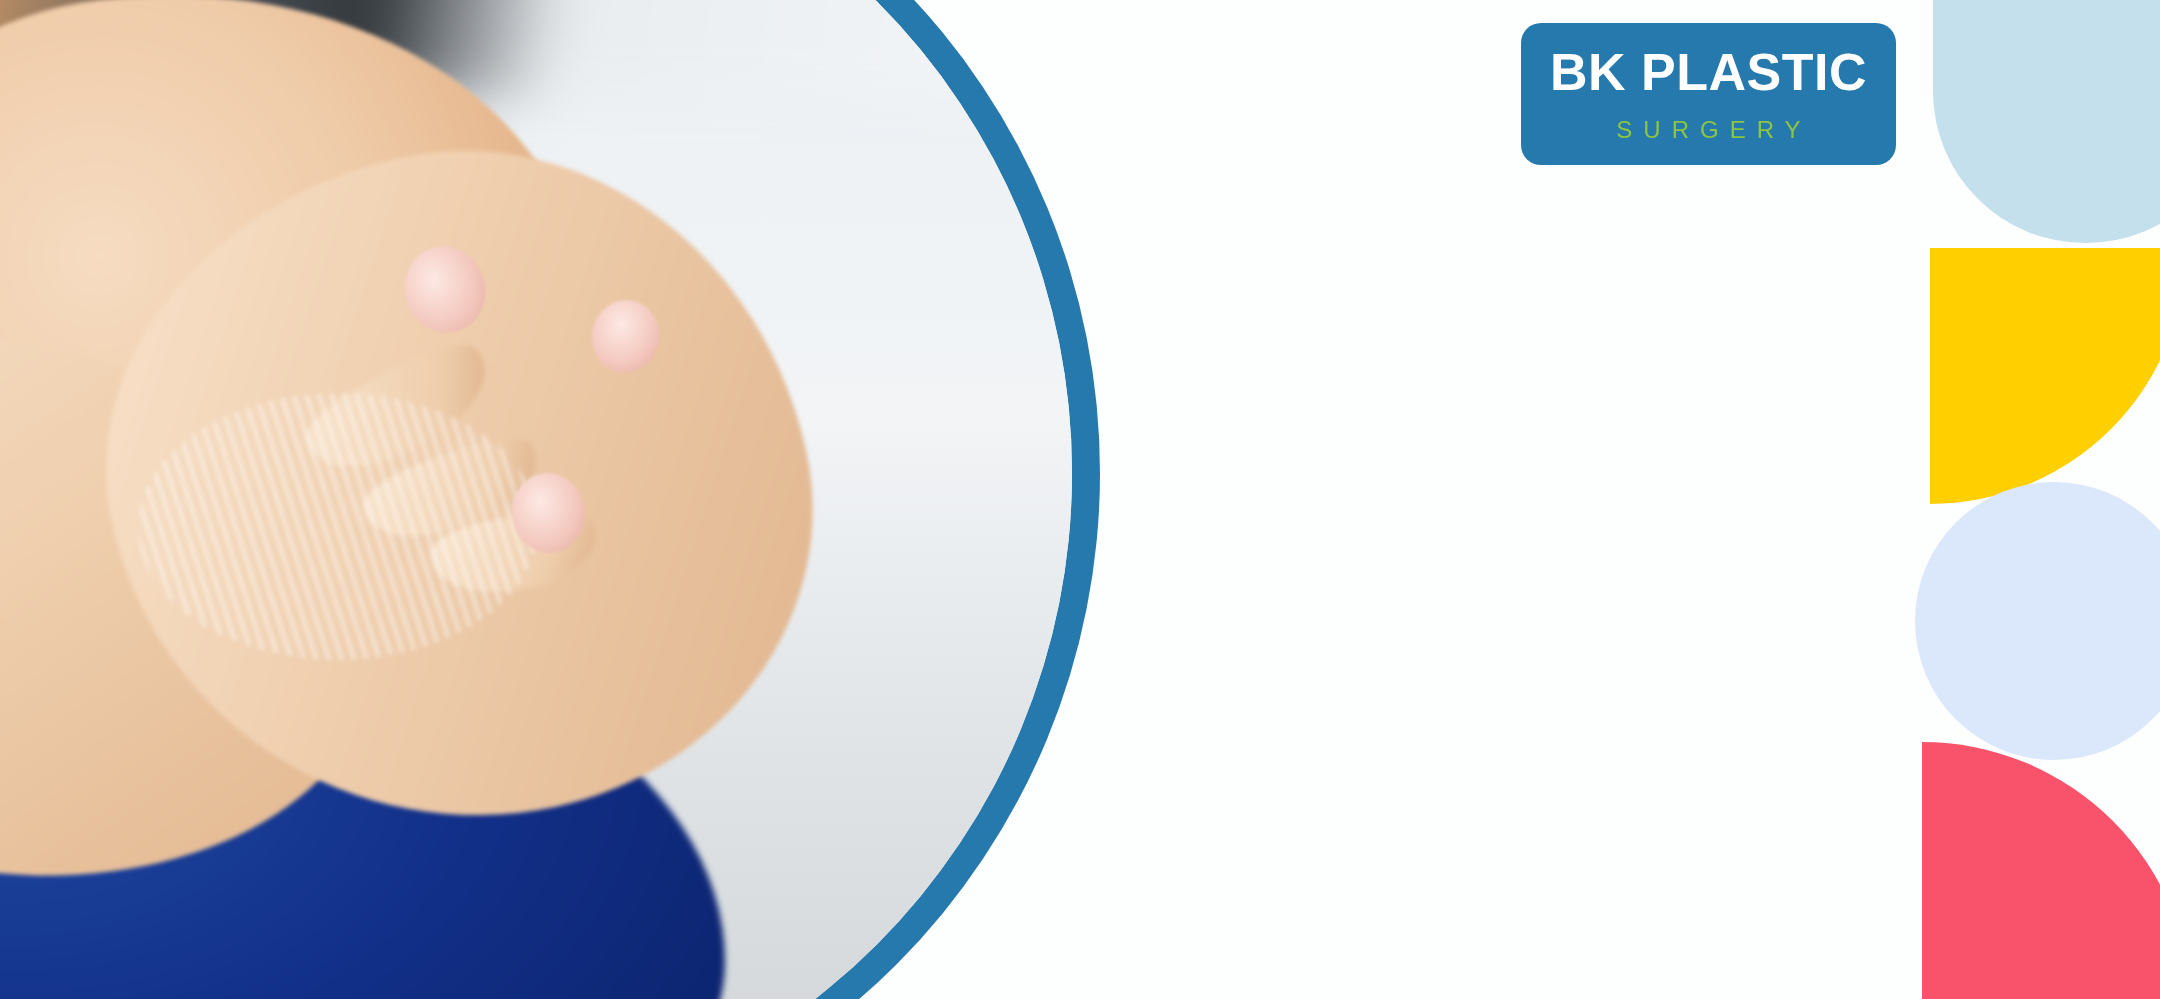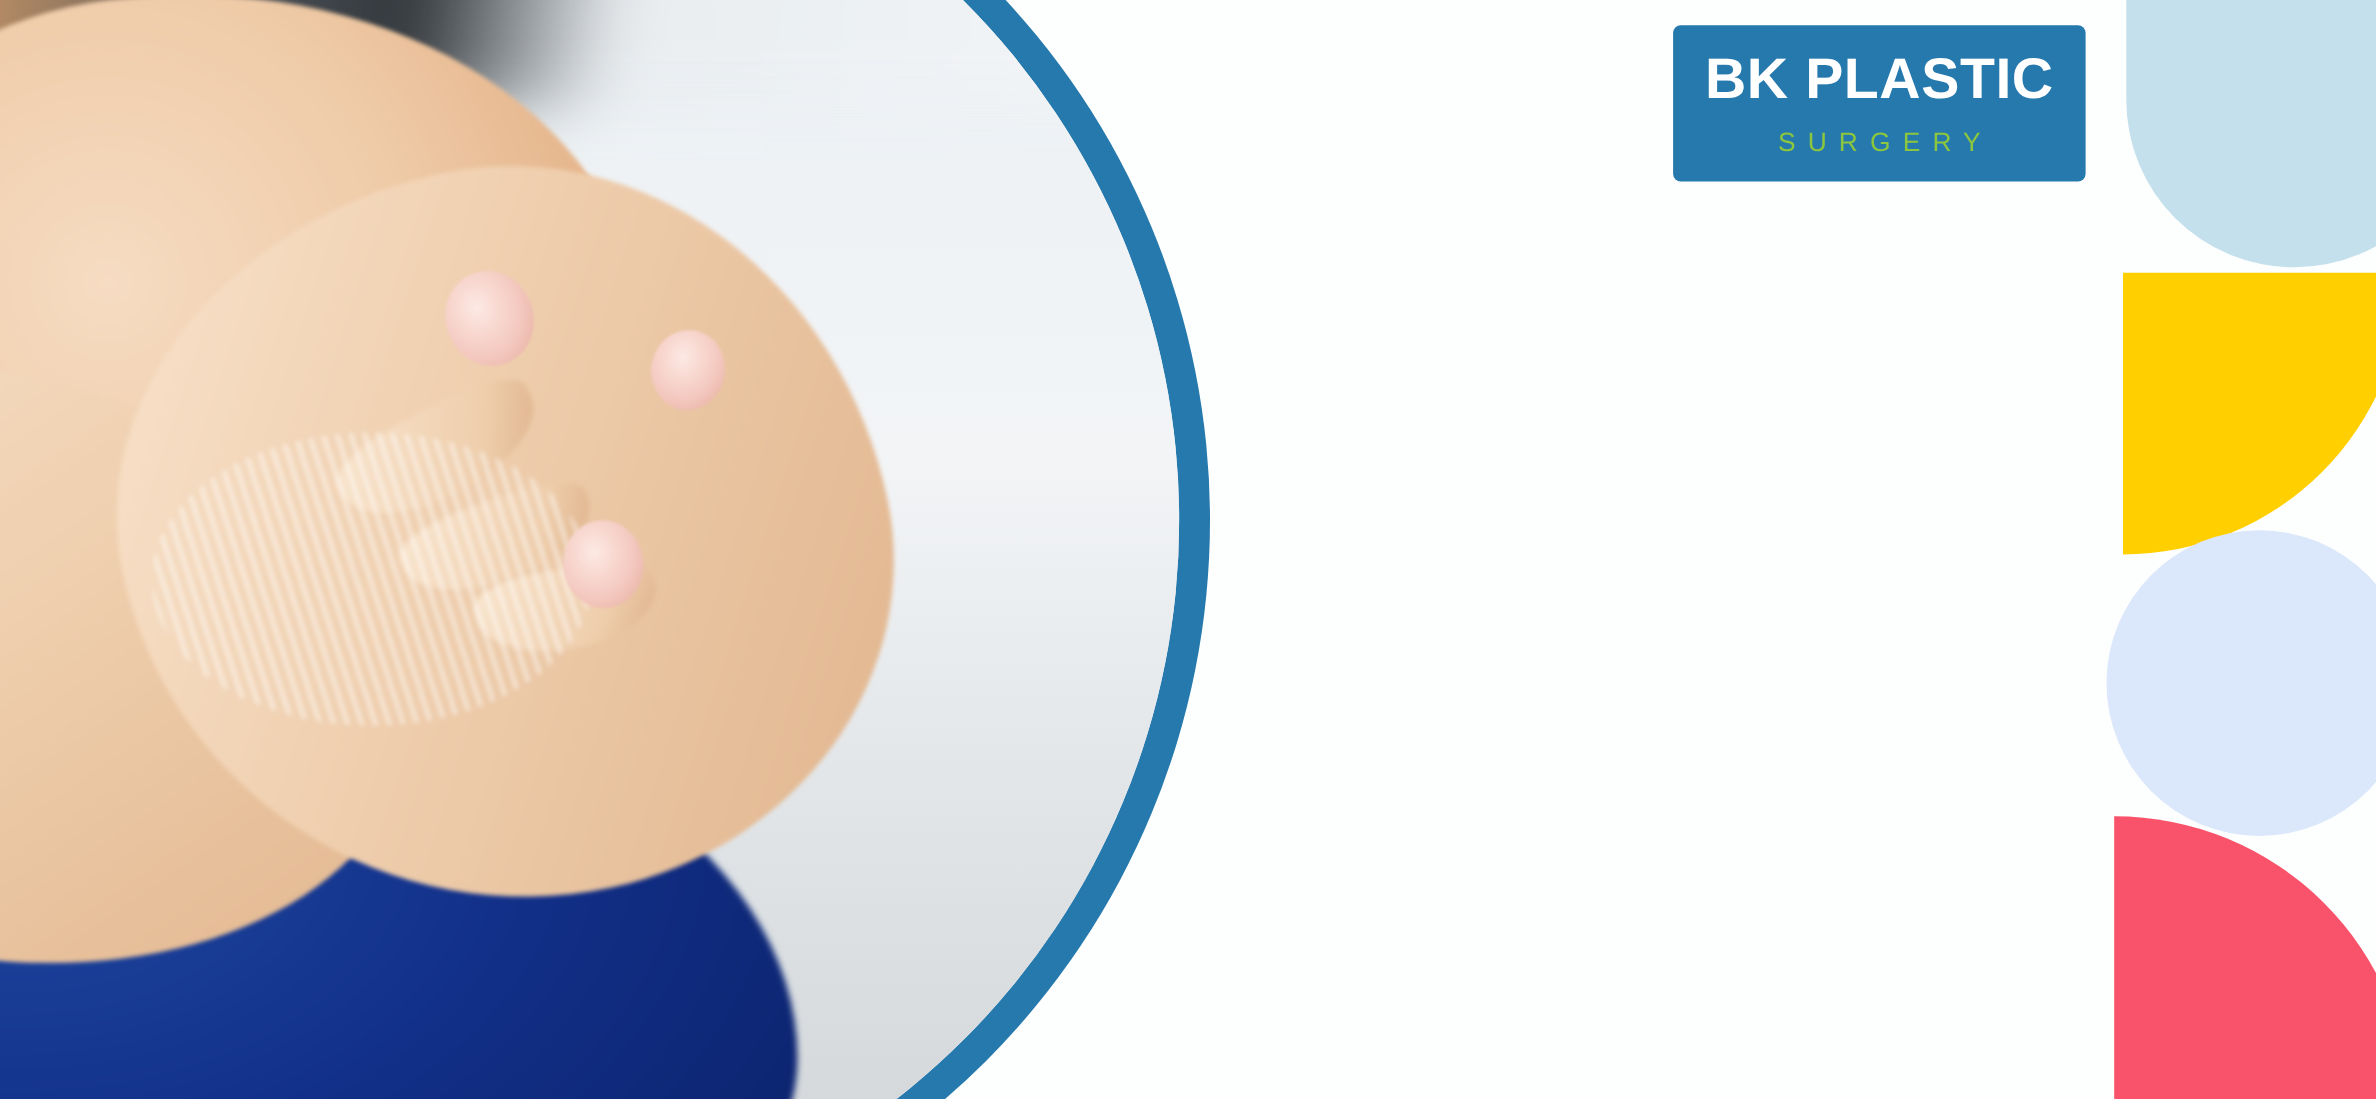--- a/index.html
+++ b/index.html
@@ -213,21 +213,21 @@
     z-index: 3;
   }
 
   .logo {
     position: absolute;
     left: 371px;
     top: 23px;
     width: 375px;
     height: 142px;
     background: #2579ad;
-    border-radius: 7px;
+    border-radius: 20px;
     display: flex;
     flex-direction: column;
     align-items: center;
     justify-content: center;
     box-sizing: border-box;
   }
   .logo-primary {
     color: #ffffff;
     font-size: 52px;
     font-weight: 700;

